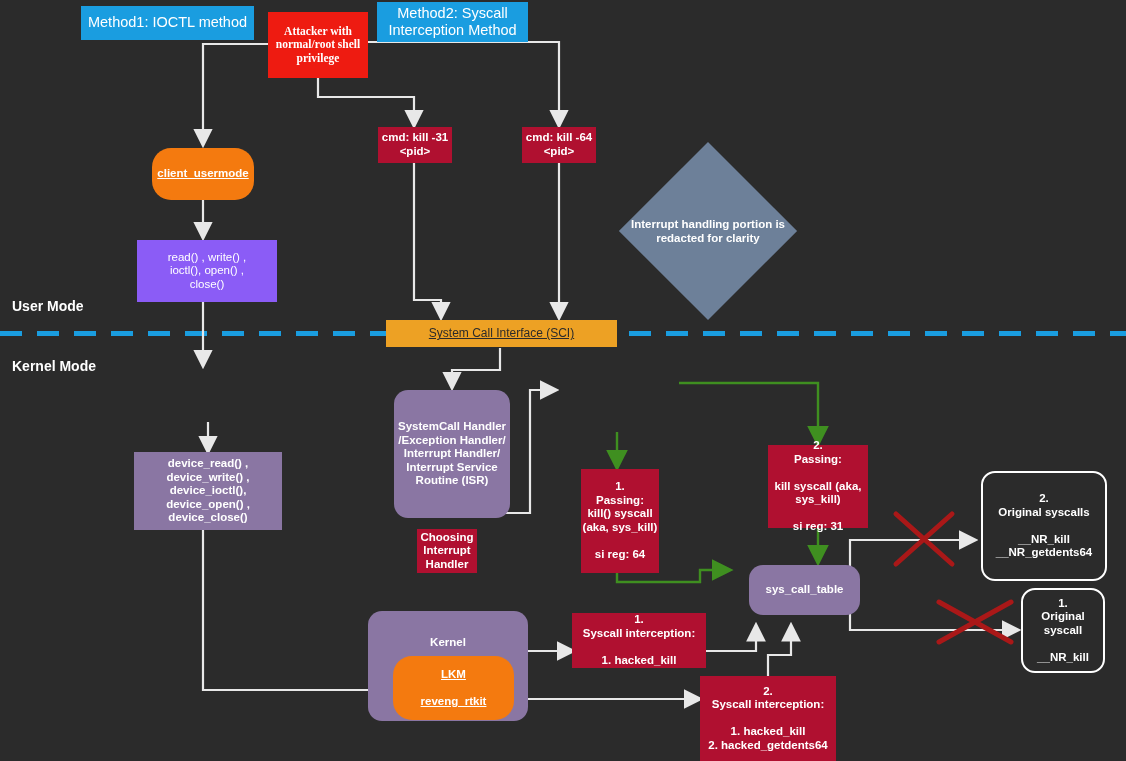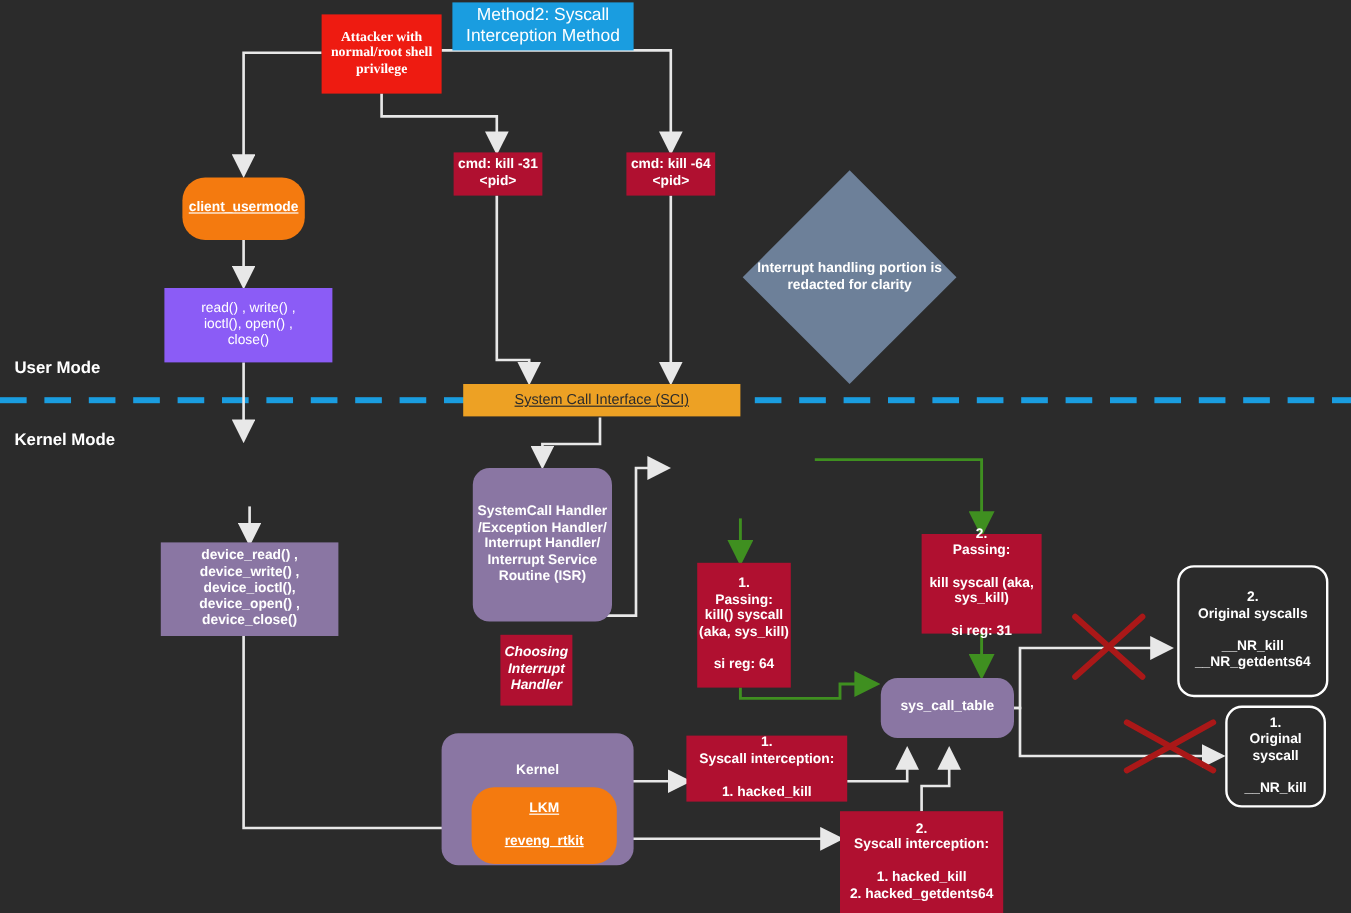--- a/index.html
+++ b/index.html
@@ -201,20 +201,21 @@
       <line x1="64" y1="8" x2="8" y2="58"></line>
     </g>
   </svg>
   <svg class="xmark" style="left:933px; top:596px; width:84px; height:52px;" viewBox="0 0 84 52">
     <g stroke="#aa1818" stroke-width="5" stroke-linecap="round">
       <line x1="6" y1="6" x2="78" y2="46"></line>
       <line x1="78" y1="6" x2="6" y2="46"></line>
     </g>
   </svg>
 
+  <div class="node blue-label" style="left:81px; top:6px; width:173px; height:34px;">Method1: IOCTL method</div>
   <div class="node blue-label" style="left:377px; top:2px; width:151px; height:40px;">Method2: Syscall
 Interception Method</div>
 
   <div class="node red-attacker" style="left:268px; top:12px; width:100px; height:66px;font-family:Liberation Serif, serif;">Attacker with
 normal/root shell
 privilege</div>
 
   <div class="node orange" style="left:152px; top:148px; width:102px; height:52px;">client_usermode</div>
 
   <div class="node green-box" style="left:137px; top:240px; width:140px; height:62px;">read() , write() ,
@@ -238,41 +239,41 @@
 Interrupt Handler/
 Interrupt Service
 Routine (ISR)</div>
 
   <div class="node purple" style="left:134px; top:452px; width:148px; height:78px;">device_read() ,
 device_write() ,
 device_ioctl(),
 device_open() ,
 device_close()</div>
 
-  <div class="node darkred" style="left:417px; top:529px; width:60px; height:59px;font-style:italic;">Choosing
+  <div class="node darkred" style="left:417px; top:529px; width:60px; height:44px;">Choosing
 Interrupt
 Handler</div>
 
 
   <div class="node darkred" style="left:581px; top:469px; width:78px; height:104px;">1.
 Passing:
 kill() syscall
 (aka, sys_kill)
 
 si reg: 64</div>
 
   <div class="node darkred" style="left:768px; top:445px; width:100px; height:83px;">2.
 Passing:
 
 kill syscall (aka,
 sys_kill)
 
 si reg: 31</div>
 
-  <div class="node purple-round" style="left:734px; top:565px; width:111px; height:50px;">sys_call_table</div>
+  <div class="node purple-round" style="left:749px; top:565px; width:111px; height:50px;">sys_call_table</div>
 
   <div class="node purple-round" style="left:368px; top:611px; width:160px; height:110px; align-items:flex-start; padding-top:25px;">Kernel</div>
 
   <div class="node orange" style="left:393px; top:656px; width:121px; height:64px;">LKM
 
 reveng_rtkit</div>
 
   <div class="node darkred" style="left:572px; top:613px; width:134px; height:55px;">1.
 Syscall  interception:
 

